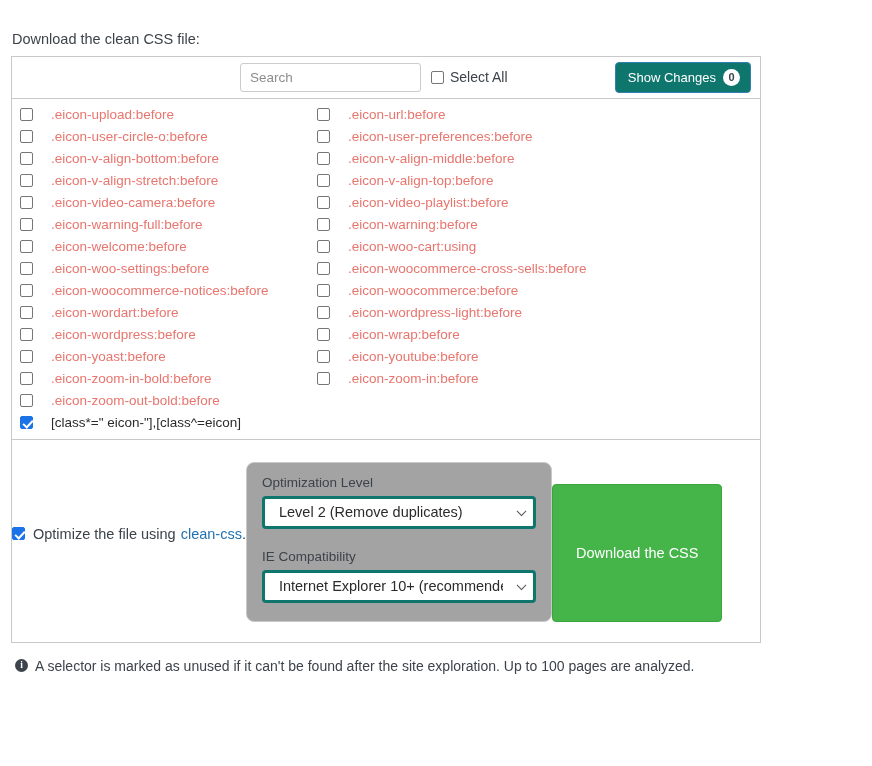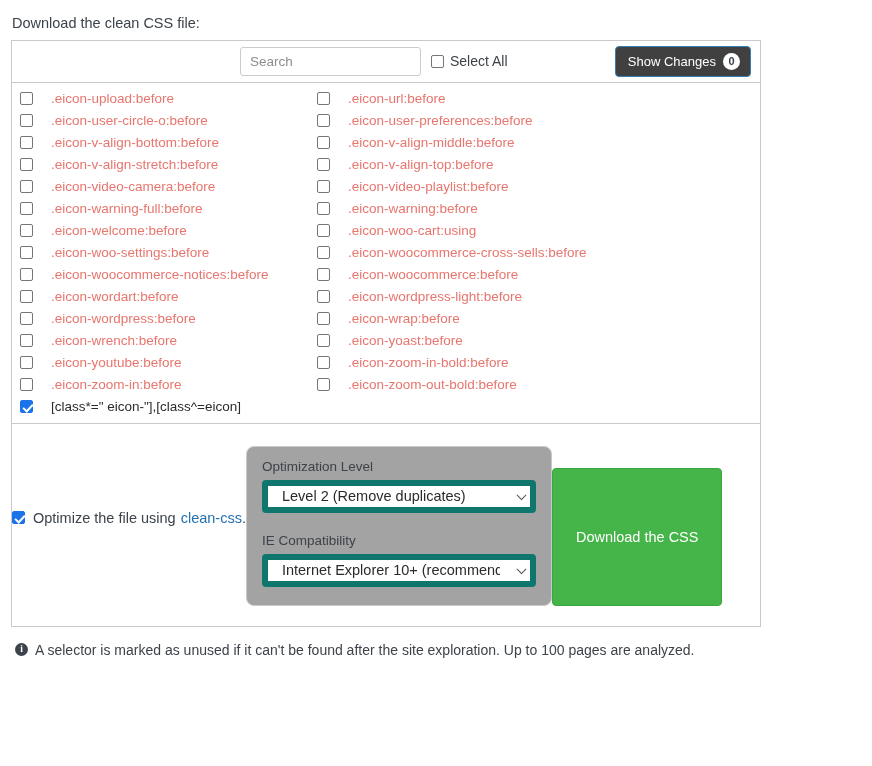--- a/index.html
+++ b/index.html
@@ -6,21 +6,21 @@
   html, body {
     margin: 0; padding: 0;
     background: #ffffff;
     font-family: "Liberation Sans", sans-serif;
   }
   body {
     width: 872px; height: 766px;
     overflow: hidden;
     color: #333;
   }
-  .page { padding: 0 11px; }
+  .page { padding: 16px 11px; }
 
   .page-title {
     font-size: 14.5px;
     color: #3c434a;
     padding: 14px 0 7px 1px;
     line-height: 1.3;
   }
 
   
   .panel {
@@ -87,21 +87,21 @@
     position: absolute;
     left: 3.5px; top: 0.5px;
     width: 4px; height: 8px;
     border: solid #fff;
     border-width: 0 2px 2px 0;
     transform: rotate(43deg);
   }
 
   .show-changes {
     margin-left: auto;
-    background: #404040;
+    background: #0f766e;
     border: 1px solid #3380b5;
     border-radius: 4px;
     color: #fff;
     font-size: 13px;
     font-family: "Liberation Sans", sans-serif;
     padding: 6px 10px 6px 12px;
     display: flex;
     align-items: center;
     gap: 7px;
     cursor: pointer;
@@ -179,21 +179,21 @@
     margin-bottom: 6px;
   }
   .field-label.second { margin-top: 20px; }
 
   .sel-wrap { position: relative; }
   select.dropdown {
     -webkit-appearance: none;
     appearance: none;
     width: 100%;
     height: 33px;
-    border: 6px solid #0f766e;
+    border: 3px solid #0f766e;
     border-radius: 4px;
     background: #fff;
     font-family: "Liberation Sans", sans-serif;
     font-size: 14.5px;
     color: #2b2b2b;
     padding: 0 30px 0 14px;
     outline: none;
     cursor: pointer;
   }
   .chev {
@@ -351,24 +351,20 @@
           <div class="sel-item">
             <input type="checkbox" class="cb" style="">
             <span class="txt">.eicon-wordpress:before</span>
           </div>
           <div class="sel-item">
             <input type="checkbox" class="cb" style="">
             <span class="txt">.eicon-wrap:before</span>
           </div>
           <div class="sel-item">
             <input type="checkbox" class="cb" style="">
-            <span class="txt">.eicon-wrench:before</span>
-          </div>
-          <div class="sel-item">
-            <input type="checkbox" class="cb" style="">
             <span class="txt">.eicon-yoast:before</span>
           </div>
           <div class="sel-item">
             <input type="checkbox" class="cb" style="">
             <span class="txt">.eicon-youtube:before</span>
           </div>
           <div class="sel-item">
             <input type="checkbox" class="cb" style="">
             <span class="txt">.eicon-zoom-in-bold:before</span>
           </div>

